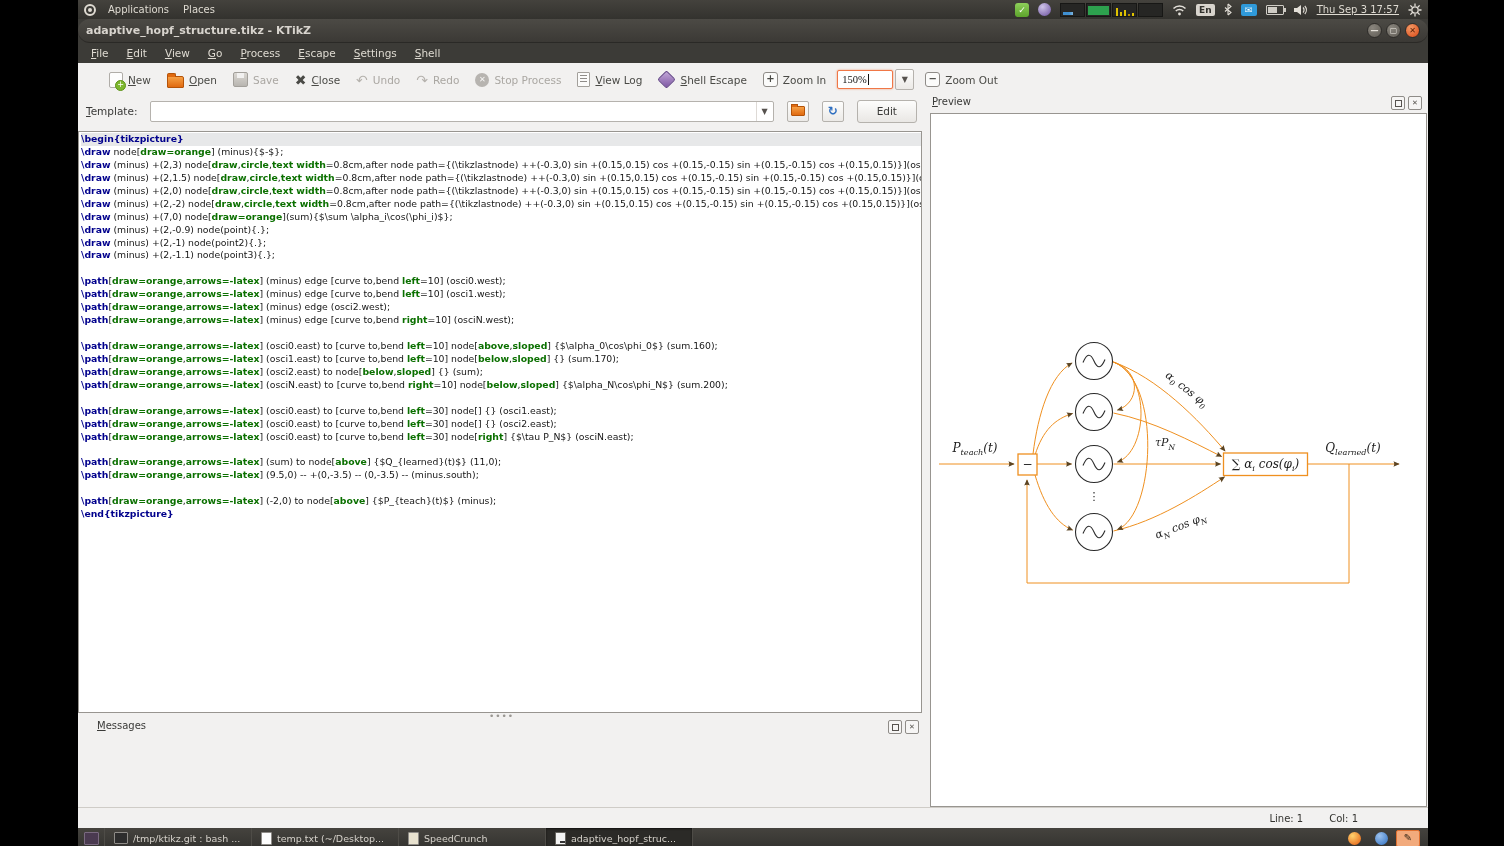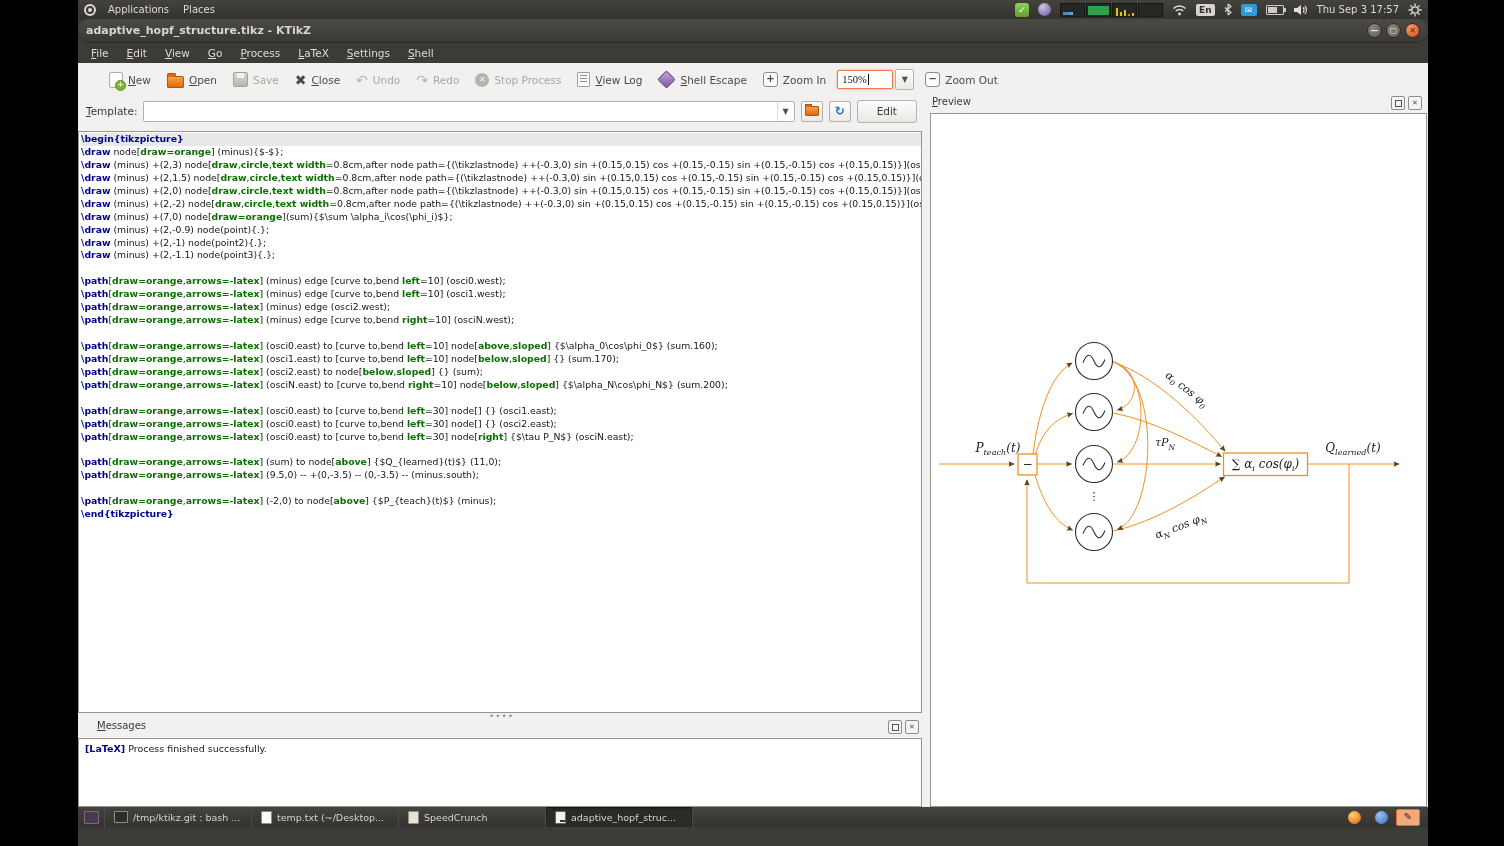--- a/index.html
+++ b/index.html
@@ -28,21 +28,21 @@
       linear-gradient(#e0c300,#e0c300),linear-gradient(#e0c300,#e0c300),
       linear-gradient(#e0c300,#e0c300),linear-gradient(#b89000,#b89000),linear-gradient(#e0c300,#e0c300);
       background-size:2px 9px,2px 5px,2px 7px,2px 3px,2px 4px;
       background-position:3px 4px,7px 8px,11px 6px,15px 10px,19px 9px;background-repeat:no-repeat;}
   .kbd-layout{background:#d8d4cd;color:#33322e;font-size:9px;font-weight:bold;padding:1px 3px;border-radius:2px;}
   .tray-mail{width:16px;height:12px;border-radius:2px;background:#2f9ada;color:#fff;font-size:9px;
              display:flex;align-items:center;justify-content:center;}
   .battery{position:relative;width:16px;height:8px;border:1px solid #cfccc5;border-radius:1px;}
   .battery::before{content:"";position:absolute;left:1px;top:1px;bottom:1px;width:9px;background:#cfccc5;}
   .battery::after{content:"";position:absolute;right:-3px;top:2px;width:2px;height:4px;background:#cfccc5;}
-  .clock{white-space:nowrap;}
+  .clock{white-space:nowrap;text-decoration:underline;}
   .tray-svg{display:block;}
 
   
   .titlebar{height:23px;background:linear-gradient(#4c4a45,#3b3935);border-bottom:1px solid #2a2926;
             display:flex;align-items:center;padding:0 8px;color:#d8d4ce;font-weight:bold;font-size:11px;flex:none;border-radius:12px;}
   .winbtns{margin-left:auto;display:flex;gap:4px;align-items:center;}
   .wbtn{width:15px;height:15px;border-radius:50%;border:1px solid #2e2c29;box-sizing:border-box;
         background:radial-gradient(circle at 35% 30%,#8a867e,#5f5b54);color:#e8e4dd;font-size:8px;font-weight:bold;
         display:flex;align-items:center;justify-content:center;line-height:1;}
   .wbtn.close{background:radial-gradient(circle at 35% 30%,#f49a66,#d84715);color:#571d04;}
@@ -84,21 +84,21 @@
   .zoom-combo{display:flex;align-items:center;margin:0 2px;}
   .zoom-field{width:46px;height:17px;background:#fff;border:1px solid #f07746;box-shadow:0 0 2px rgba(240,119,70,.8);
               border-radius:2px;display:flex;align-items:center;padding:0 4px;font-size:10.5px;color:#111;font-family:Liberation Serif, serif;}
   .caret{width:1px;height:11px;background:#111;margin-left:1px;}
   .combo-arrow{width:17px;height:19px;border:1px solid #b5b2ad;border-radius:2px;background:linear-gradient(#fdfdfc,#eceae7);
                margin-left:2px;color:#56524e;font-size:8px;display:flex;align-items:center;justify-content:center;}
 
   
   .main{flex:none;height:711px;display:flex;background:#f2f1f0;}
   .left-col{width:847px;flex:none;display:flex;flex-direction:column;}
-  .template-row{height:30px;flex:none;display:flex;align-items:center;padding:0 8px 0 8px;gap:6px;
+  .template-row{height:30px;flex:none;display:flex;align-items:center;padding:0 8px 0 8px;gap:13px;
                 font-size:10.5px;color:#3a3a38;}
   .template-combo{flex:1;height:19px;background:#fff;border:1px solid #b5b2ad;border-radius:2px;
                   display:flex;align-items:center;}
   .template-combo .arrow{margin-left:auto;width:16px;text-align:center;color:#56524e;font-size:8px;
                          border-left:1px solid #dedad6;align-self:stretch;display:flex;align-items:center;justify-content:center;}
   .mini-btn{width:20px;height:19px;border:1px solid #b5b2ad;border-radius:2px;background:linear-gradient(#fdfdfc,#eceae7);
             display:flex;align-items:center;justify-content:center;}
   .icon-folder-sm{width:12px;height:8px;background:linear-gradient(#f6a044,#e06a10);border:1px solid #b55308;border-radius:1px;position:relative;}
   .icon-folder-sm::before{content:"";position:absolute;left:-1px;top:-3px;width:5px;height:2px;background:#e06a10;border:1px solid #b55308;border-bottom:none;}
   .icon-reload{color:#2f6fc0;font-size:12px;font-weight:bold;line-height:1;}
@@ -220,21 +220,21 @@
         <span class="wbtn close">✕</span>
       </span>
     </div>
 
     <div class="menubar">
         <span class="menu-item mnemonic">File</span>
         <span class="menu-item mnemonic">Edit</span>
         <span class="menu-item mnemonic">View</span>
         <span class="menu-item mnemonic">Go</span>
         <span class="menu-item mnemonic">Process</span>
-        <span class="menu-item mnemonic">LaTeX</span>
+        <span class="menu-item mnemonic">Escape</span>
         <span class="menu-item mnemonic">Settings</span>
         <span class="menu-item mnemonic">Shell</span>
       </div>
 
     <div class="toolbar">
       <span class="tbtn">
           <span class="ic icon-new"></span>
           <span class="mnemonic">New</span>
         </span>
       <span class="tbtn">
@@ -311,23 +311,20 @@
         <div class="hsplit">
             <span class="grip">••••</span>
           </div>
 
         <div class="dock-header">
           <span class="mnemonic">Messages</span>
           <span class="dock-btns">
             <span class="dock-btn float"></span>
             <span class="dock-btn">✕</span>
           </span>
-        </div>
-        <div class="msg-content">
-          <span class="latex-tag">[LaTeX]</span><span> Process finished successfully.</span>
         </div>
       </div>
 
       <div class="right-col">
         <div class="preview-header">
           <span class="mnemonic">Preview</span>
           <span class="dock-btns">
             <span class="dock-btn float"></span>
             <span class="dock-btn">✕</span>
           </span>
@@ -371,30 +368,34 @@
 
             <g stroke="#2b2b2b" stroke-width="1.1" fill="none">
               <path d="M-11,1.5 C-7,-8 -3.5,-8 0,0 C3.5,8 7,8 11,-1.5" transform="translate(163,247)"></path>
               <path d="M-11,1.5 C-7,-8 -3.5,-8 0,0 C3.5,8 7,8 11,-1.5" transform="translate(163,298)"></path>
               <path d="M-11,1.5 C-7,-8 -3.5,-8 0,0 C3.5,8 7,8 11,-1.5" transform="translate(163,350)"></path>
               <path d="M-11,1.5 C-7,-8 -3.5,-8 0,0 C3.5,8 7,8 11,-1.5" transform="translate(163,418)"></path>
             </g>
           </svg>
           <span class="mlabel" style="left:96.5px;top:350px;font-style:normal">−</span>
           <span class="mlabel" style="left:334.5px;top:350.5px">∑ α<sub>i</sub> cos(φ<sub>i</sub>)</span>
-          <span class="mlabel" style="left:67px;top:335px">P<sub>teach</sub>(t)</span>
+          <span class="mlabel" style="left:44px;top:335px">P<sub>teach</sub>(t)</span>
           <span class="mlabel" style="left:422px;top:335px">Q<sub>learned</sub>(t)</span>
           <span class="mlabel small" style="left:234px;top:330px">τP<sub>N</sub></span>
           <span class="mlabel rot38" style="left:255px;top:276px">α<sub>0</sub> cos φ<sub>0</sub></span>
           <span class="mlabel rotm21" style="left:250px;top:413px">α<sub>N</sub> cos φ<sub>N</sub></span>
           <span class="vdots" style="left:163px;top:382px">⋮</span>
         </div>
       </div>
     </div>
 
+    <div class="statusbar">
+      <span>Line: 1</span>
+      <span>Col: 1</span>
+    </div>
 
     <div class="taskbar">
       <span class="tb-first">
           <span class="window-list-icon"></span>
         </span>
       <span id="task-items" style="display:flex">
           <span class="task">
             <span class="terminal-icon"></span>
             <span class="lbl">/tmp/ktikz.git : bash ...</span>
           </span>

